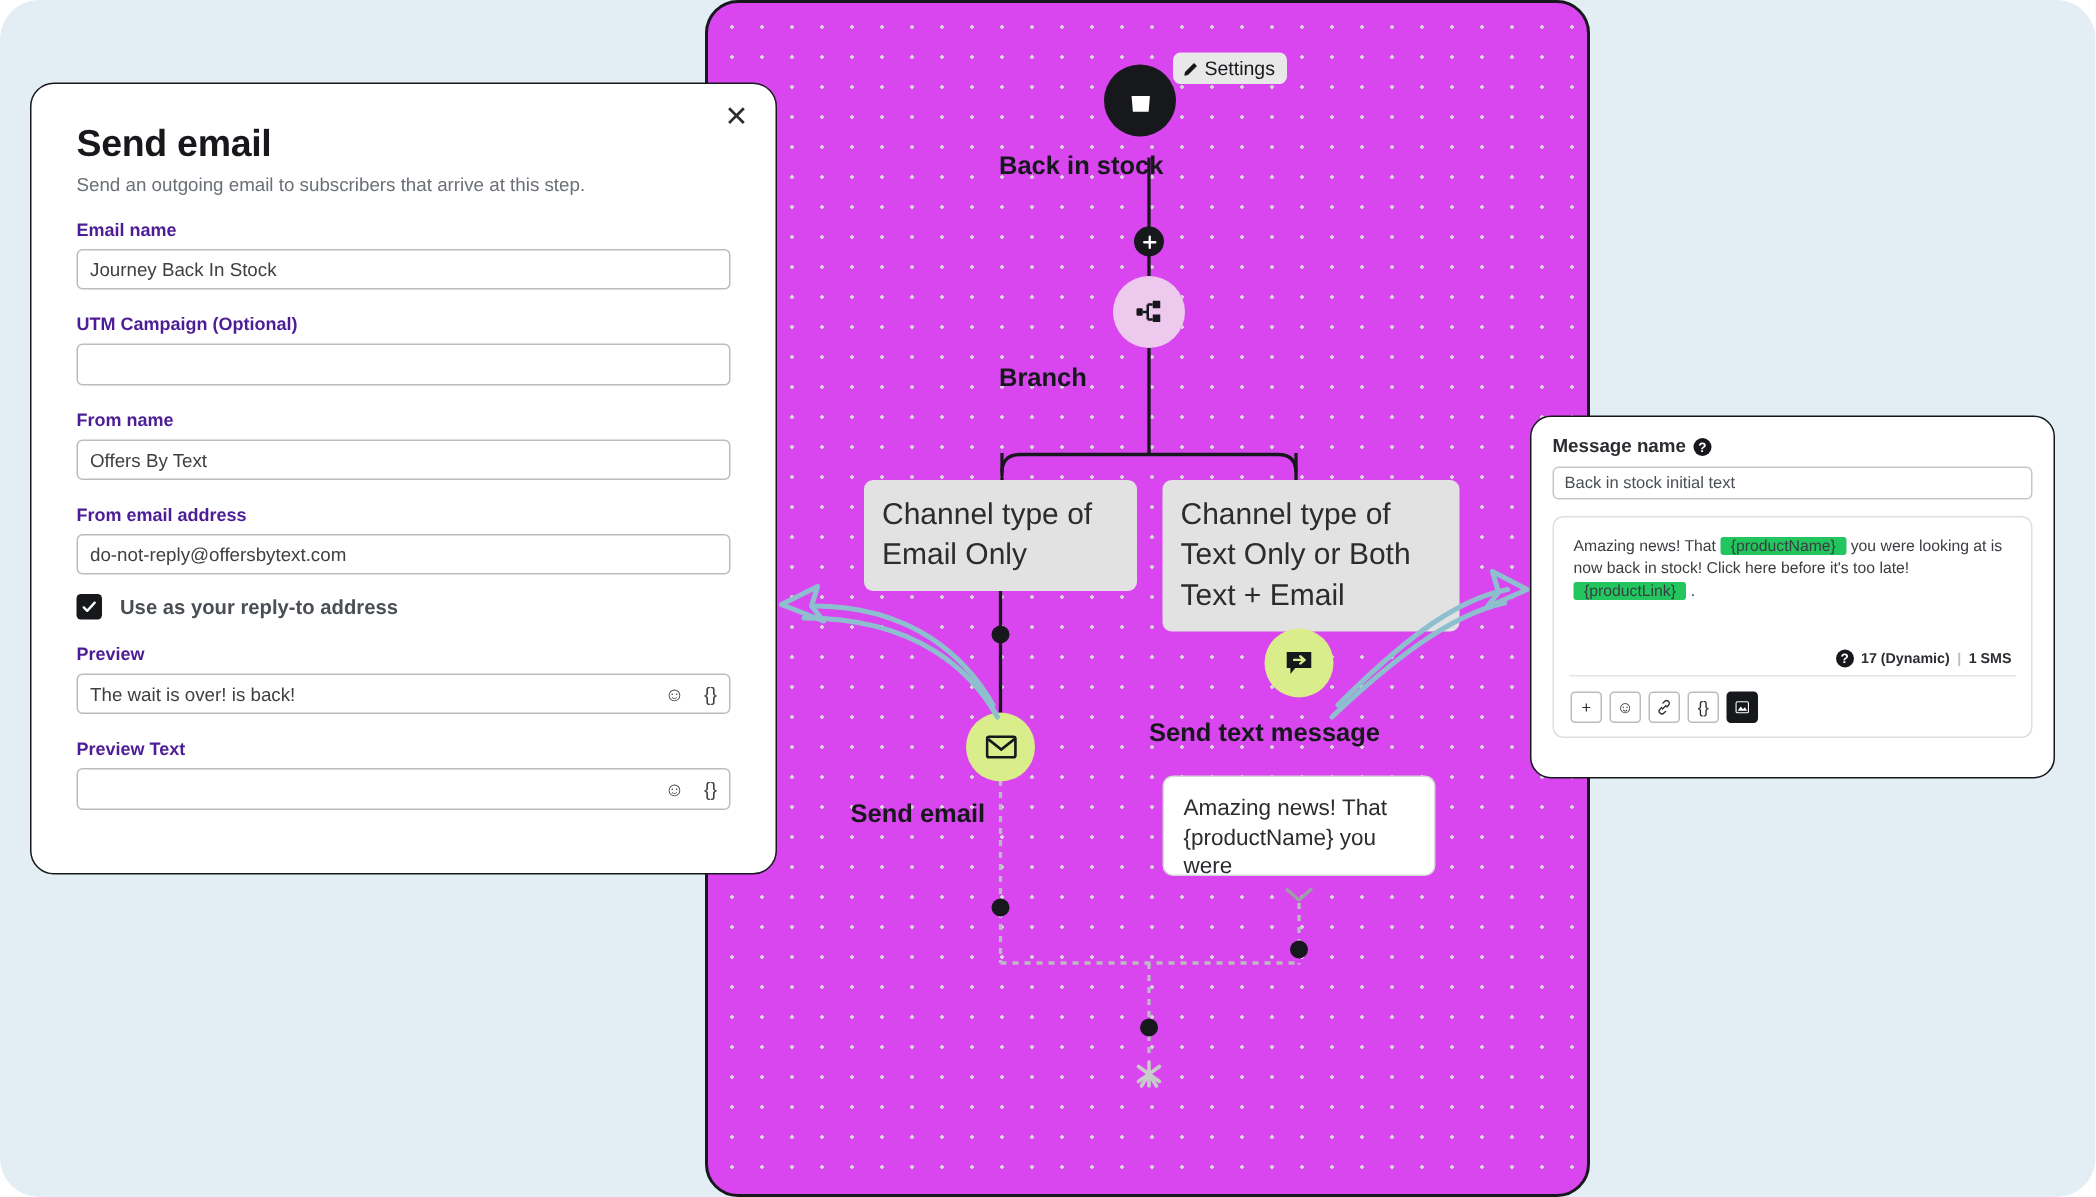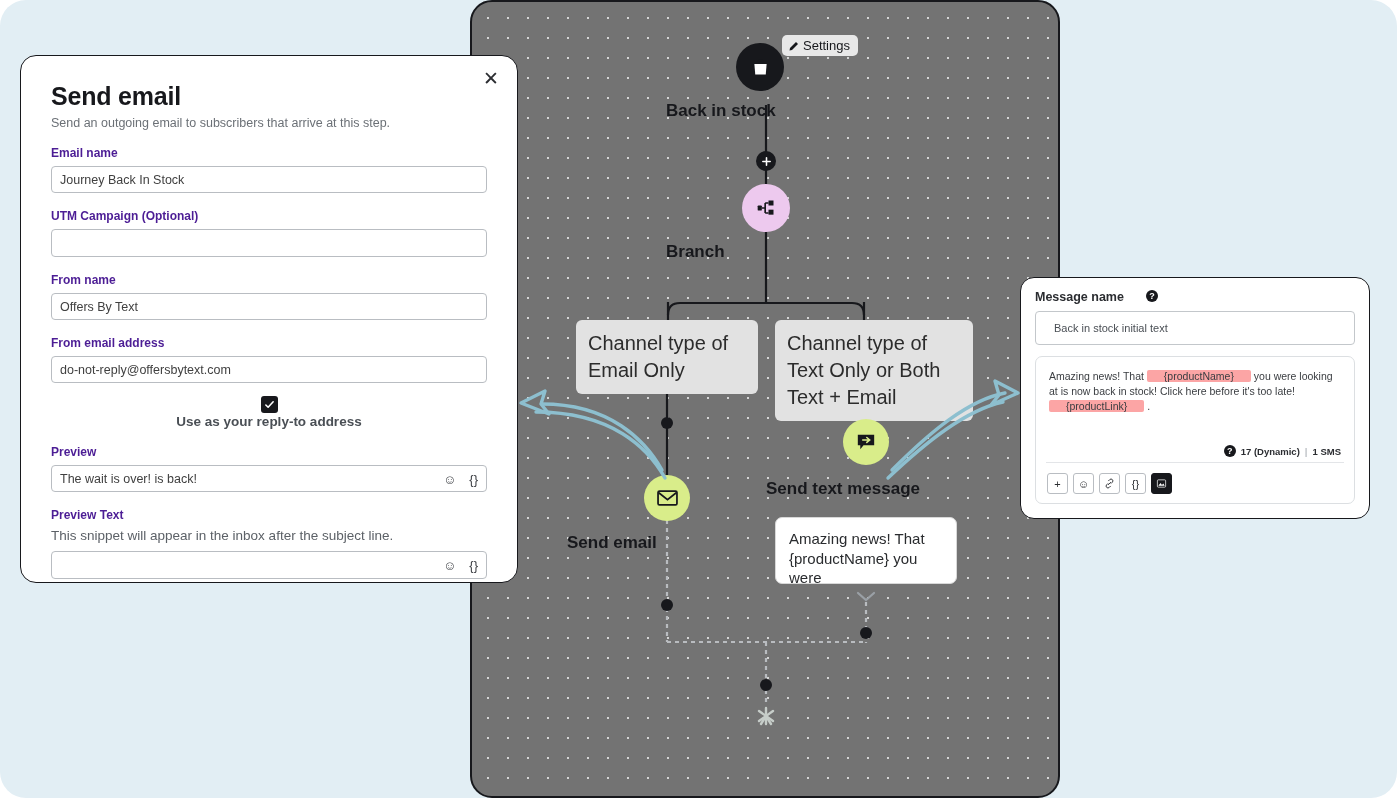--- a/index.html
+++ b/index.html
@@ -14,21 +14,21 @@
   
   .backdrop {
     position: absolute; left: 0; top: 0; width: 1397px; height: 798px;
     background: #e2eef4;
     border-radius: 26px;
   }
 
   
   .canvas {
     position: absolute; left: 470px; top: 0px; width: 590px; height: 798px;
-    background: #737373;
+    background: #d946ef;
     border: 2px solid #17181c;
     border-radius: 22px;
     overflow: hidden;
   }
   .canvas-dots {
     position: absolute; inset: 0;
     background-image: radial-gradient(#d5d5d5 1.2px, transparent 1.2px);
     background-size: 20px 20px;
     background-position: 6px 6px;
   }
@@ -92,55 +92,55 @@
     padding: 0 8px; font-family: "Liberation Sans", sans-serif;
     display: flex; align-items: center;
   }
   .inp.tall { height: 28px; }
   .inp-wrap { position: relative; }
   .inp-icons {
     position: absolute; right: 9px; top: 50%; transform: translateY(-50%);
     display: flex; gap: 13px; align-items: center;
     font-size: 13px; color: #3c3f44;
   }
-  .chkrow { display: flex; align-items: center; gap: 1px; margin: 13px 0 0; flex-direction: column; }
+  .chkrow { display: flex; align-items: center; gap: 12px; margin: 13px 0 0; }
   .chkbox {
     width: 17px; height: 17px; border-radius: 3px; background: #17181c;
     display: flex; align-items: center; justify-content: center; flex: 0 0 auto;
   }
   .chklabel { font-size: 13.5px; font-weight: 700; color: #4a4f55; }
 
   
   .sms-panel {
     position: absolute; left: 1020px; top: 277px; width: 350px; height: 242px;
     background: #ffffff; border: 1.6px solid #17181c; border-radius: 14px;
     padding: 12px 14px;
   }
   .sms-label {
     font-size: 12.5px; font-weight: 700; color: #2b2d31;
-    display: flex; align-items: flex-start; gap: 22px;
+    display: flex; align-items: flex-end; gap: 5px;
   }
   .help-dot {
     width: 12px; height: 12px; border-radius: 50%; background: #17181c;
     color: #fff; font-size: 9px; font-weight: 700;
     display: flex; align-items: center; justify-content: center; line-height:1;
   }
   .sms-input {
-    margin-top: 7px; height: 34px; width: 100%;
+    margin-top: 7px; height: 22px; width: 100%;
     border: 1px solid #c3c7cb; border-radius: 4px;
-    font-size: 11px; color: #4a4f55; padding: 0 18px;
+    font-size: 11px; color: #4a4f55; padding: 0 7px;
     display: flex; align-items: center;
   }
   .sms-body {
     margin-top: 11px; height: 148px; width: 100%;
     border: 1px solid #dcdfe2; border-radius: 7px;
     padding: 12px 13px 0; position: relative;
   }
   .sms-text { font-size: 10.5px; line-height: 1.45; color: #3a3d41; }
-  .tok { background: #fca5a5; border-radius: 2px; padding: 0 17px; }
+  .tok { background: #22c55e; border-radius: 2px; padding: 0 7px; }
   .sms-count {
     position: absolute; right: 13px; bottom: 46px;
     display: flex; align-items: center; gap: 5px;
     font-size: 9.5px; font-weight: 700; color: #2b2d31;
   }
   .sms-div { position:absolute; left:10px; right:10px; bottom:40px; height:1px; background:#e3e5e8; }
   .sms-tools { position: absolute; left: 11px; bottom: 9px; display: flex; gap: 5px; }
   .tbtn {
     width: 21px; height: 21px; border: 1px solid #b9bdc2; border-radius: 3px;
     background: #fff; display: flex; align-items: center; justify-content: center;
@@ -290,21 +290,20 @@
     <div class="field-label">Preview</div>
     <div class="inp-wrap">
       <div class="inp">The wait is over!  is back!</div>
       <div class="inp-icons">
         <span>☺</span>
         <span>{}</span>
       </div>
     </div>
 
     <div class="field-label">Preview Text</div>
-    <div class="field-help">This snippet will appear in the inbox after the subject line.</div>
     <div class="inp-wrap">
       <div class="inp tall"></div>
       <div class="inp-icons">
         <span>☺</span>
         <span>{}</span>
       </div>
     </div>
   </div>
 
   <div class="sms-panel">

